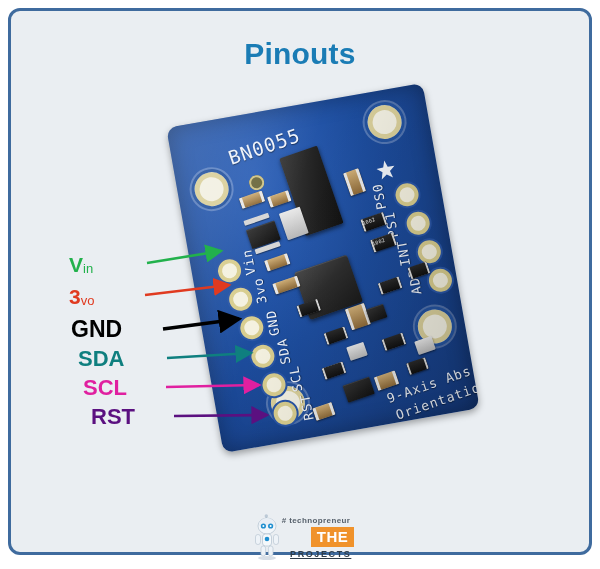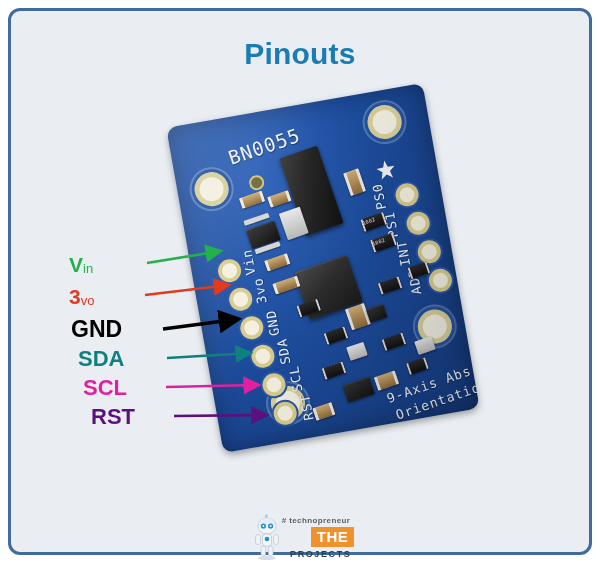--- a/index.html
+++ b/index.html
@@ -262,20 +262,21 @@
     letter-spacing: 1.1px;
     line-height: 1;
   }
   #projects {
     font-size: 9px;
     font-weight: bold;
     color: #2e3b48;
     letter-spacing: 1.6px;
     margin-top: 2px;
     margin-right: 3px;
+    text-decoration: underline;
   }
 </style>
 </head>
 <body>
 
 <div id="panel">
 
   <div id="title">Pinouts</div>
 
   <div id="stage">

